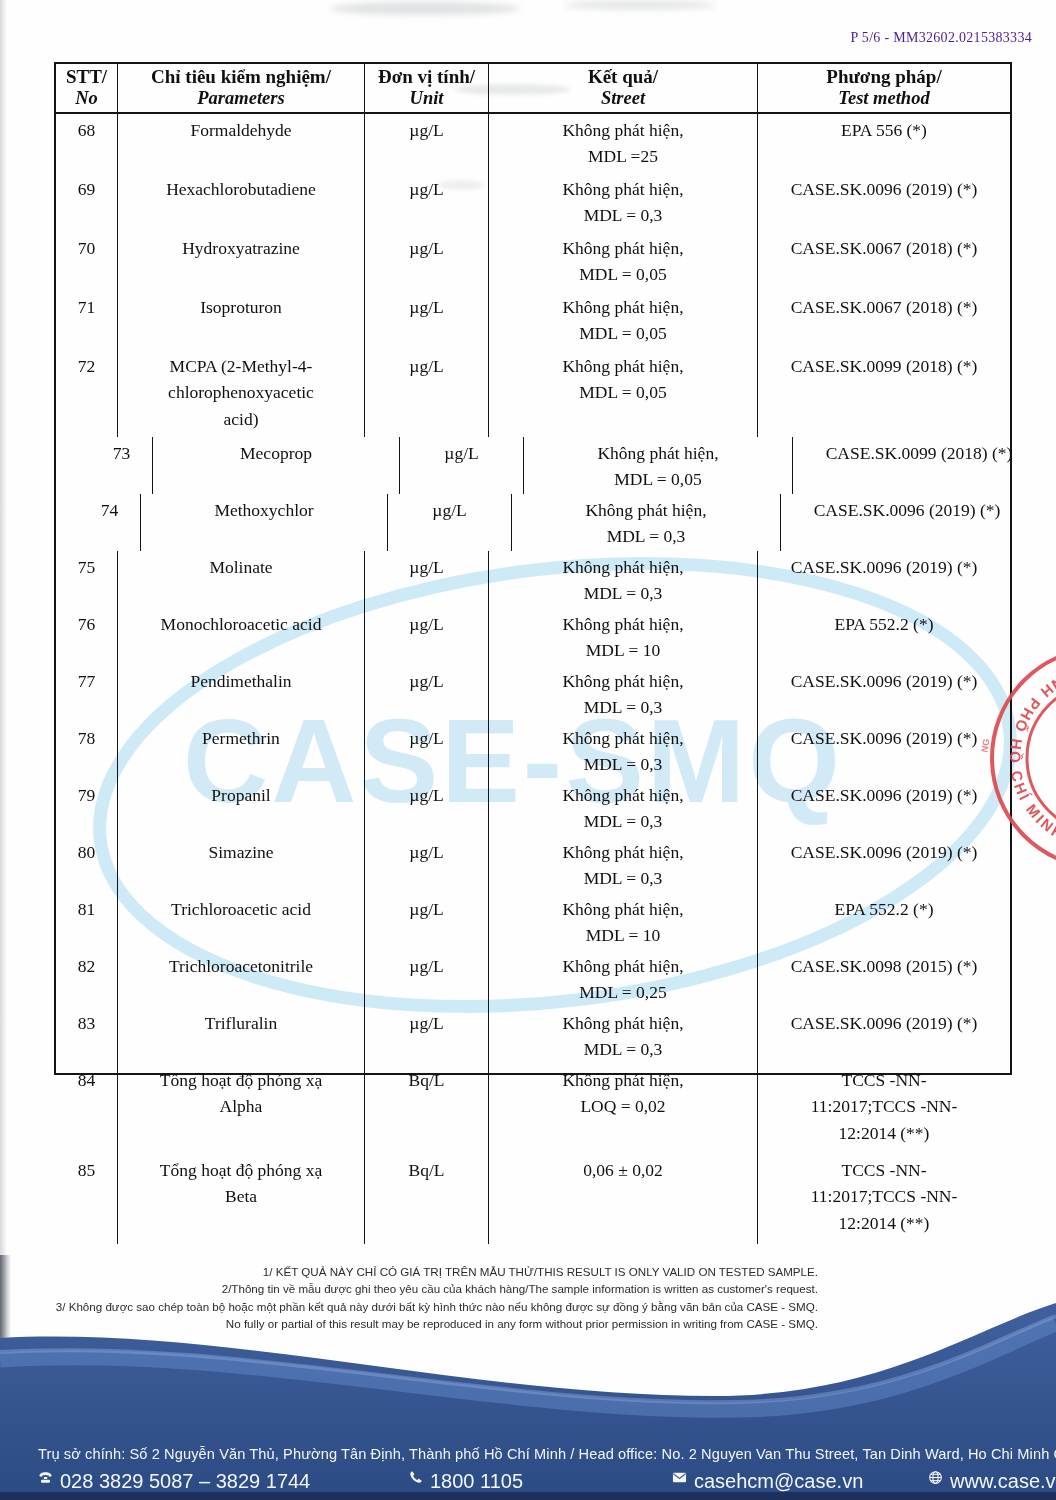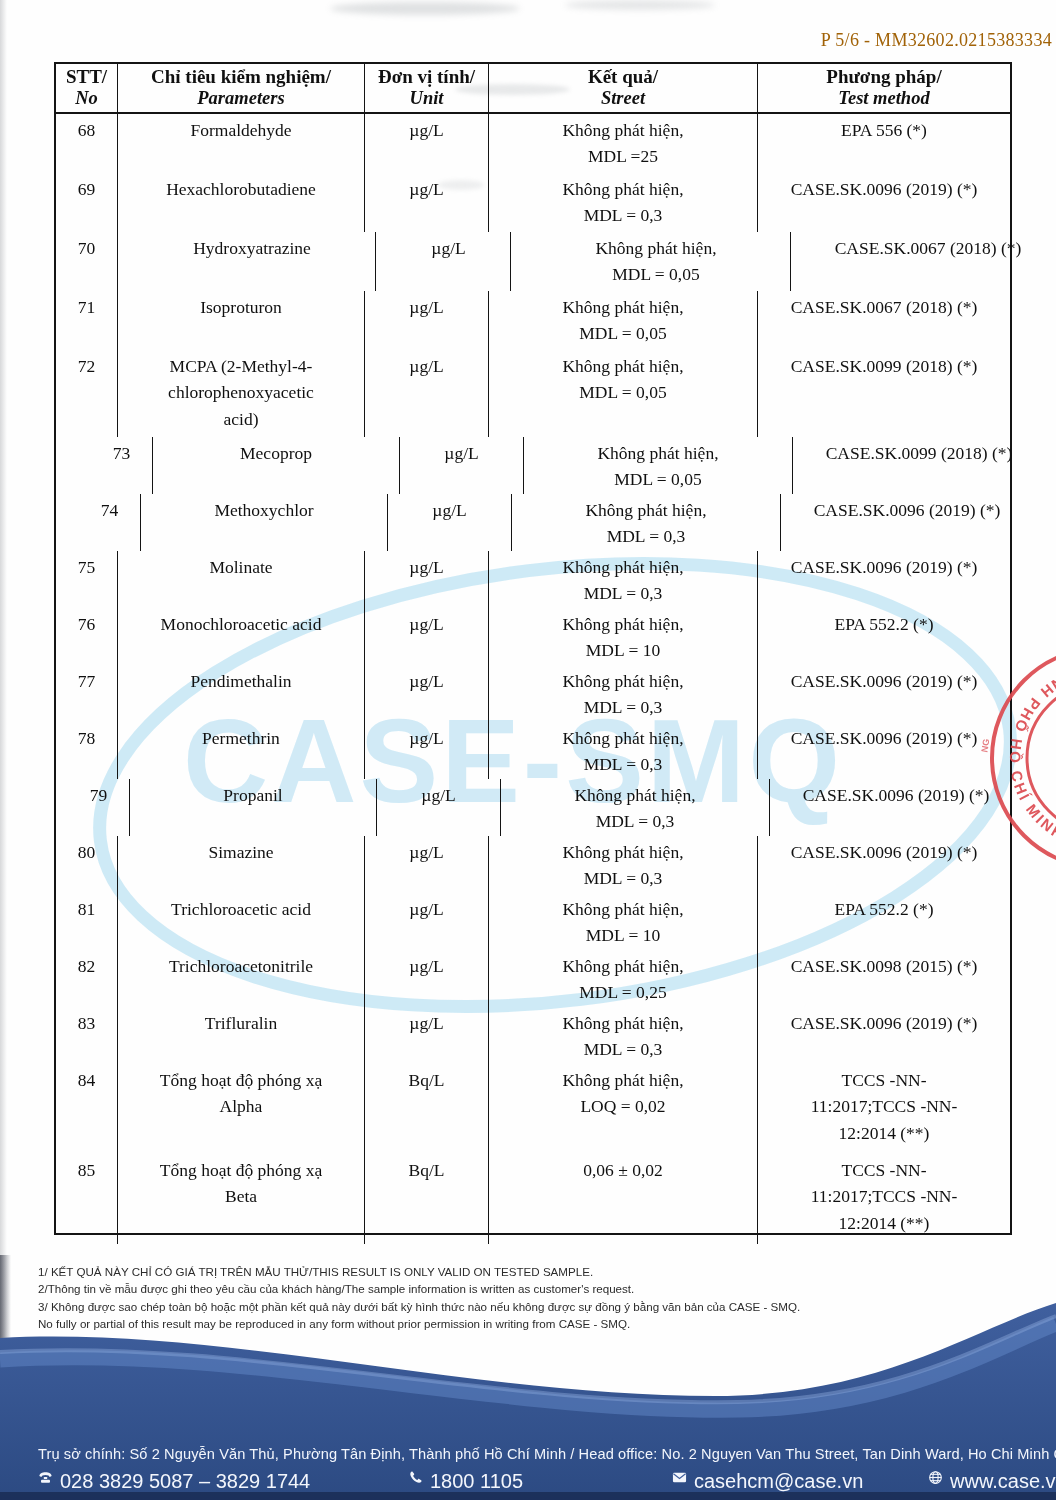--- a/index.html
+++ b/index.html
@@ -11,47 +11,47 @@
   .sm1{left:330px;top:2px;width:190px;height:13px;opacity:.30;filter:blur(3px);}
   .sm2{left:565px;top:0px;width:150px;height:10px;opacity:.25;filter:blur(3px);}
   .sm3{left:455px;top:84px;width:115px;height:11px;opacity:.22;filter:blur(2px);}
   .sm4{left:438px;top:180px;width:46px;height:10px;opacity:.16;filter:blur(2px);}
   .edge-left{position:absolute;left:0;top:0;width:7px;height:1500px;
              background:linear-gradient(to right,rgba(40,45,55,.18),transparent);}
   .edge-left-low{position:absolute;left:0;top:1255px;width:11px;height:245px;
              background:linear-gradient(to right,rgba(25,30,45,.6),transparent);}
 
   
-  .page-code{position:absolute;top:30px;right:4px;font-size:18px;color:#a16207;letter-spacing:.3px;}
+  .page-code{position:absolute;top:30px;right:24px;font-size:14px;color:#4c1d95;letter-spacing:.3px;}
 
   
   .watermark{position:absolute;left:0;top:540px;width:1056px;height:480px;z-index:1;pointer-events:none;}
 
   
-  .report-table{position:absolute;left:54px;top:62px;width:958px;height:1173px;
+  .report-table{position:absolute;left:54px;top:62px;width:958px;height:1013px;
     border:2.6px solid var(--ink);box-sizing:border-box;z-index:2;background:transparent;}
   .thead{display:grid;grid-template-columns:62px 247px 124px 269px 252px;
     border-bottom:2.2px solid var(--ink);}
   .th{border-right:1.6px solid var(--ink);text-align:center;padding:2px 1px 4px;}
   .th:last-child{border-right:none;}
   .th-l1{font-weight:bold;font-size:19px;color:#101010;line-height:1.15;}
   .th-l2{font-weight:bold;font-style:italic;font-size:18.5px;color:#101010;line-height:1.1;}
   .tbody{}
   .tr{display:grid;grid-template-columns:62px 247px 124px 269px 252px;}
   .td{border-right:1.6px solid var(--ink);text-align:center;white-space:pre-line;
       font-size:17.5px;line-height:1.5;color:#101010;padding-top:3px;box-sizing:border-box;}
   .td:last-child{border-right:none;}
 
   
   .stamp{position:absolute;left:950px;top:640px;width:106px;height:245px;z-index:3;pointer-events:none;opacity:.92;}
 
   
   .footnotes{position:absolute;left:38px;top:1263px;width:780px;z-index:2;
     font-family:"Liberation Sans",sans-serif;font-size:11.6px;color:#2b2b2b;line-height:1.5;}
-  .fn-line{white-space:nowrap;}
+  .fn-line{white-space:nowrap;text-align:right;}
 
   
   .footer{position:absolute;left:0;top:1300px;width:1056px;height:200px;z-index:2;}
   .footer svg{position:absolute;left:0;top:0;}
   .footer-text{position:absolute;left:0;top:0;width:1056px;height:200px;
     font-family:"Liberation Sans",sans-serif;color:#f3f6fc;}
   .address{position:absolute;left:38px;top:146px;width:1020px;font-size:14.6px;
     letter-spacing:.1px;white-space:nowrap;}
   .contact{position:absolute;top:170px;display:flex;gap:7px;font-size:20px;white-space:nowrap;}
   .c-phone{left:38px;} .c-hotline{left:408px;} .c-email{left:672px;} .c-web{left:928px;}
@@ -118,21 +118,21 @@
 
   <div class="tr" style="min-height: 59px;">
     <div class="td">69</div>
     <div class="td">Hexachlorobutadiene</div>
     <div class="td">µg/L</div>
     <div class="td">Không phát hiện,
 MDL = 0,3</div>
     <div class="td">CASE.SK.0096 (2019) (*)</div>
   </div>
 
-  <div class="tr" style="min-height: 59px; gap: 11px;">
+  <div class="tr" style="min-height: 59px;">
     <div class="td">70</div>
     <div class="td">Hydroxyatrazine</div>
     <div class="td">µg/L</div>
     <div class="td">Không phát hiện,
 MDL = 0,05</div>
     <div class="td">CASE.SK.0067 (2018) (*)</div>
   </div>
 
   <div class="tr" style="min-height: 59px;">
     <div class="td">71</div>
@@ -201,21 +201,21 @@
 
   <div class="tr" style="min-height: 57px;">
     <div class="td">78</div>
     <div class="td">Permethrin</div>
     <div class="td">µg/L</div>
     <div class="td">Không phát hiện,
 MDL = 0,3</div>
     <div class="td">CASE.SK.0096 (2019) (*)</div>
   </div>
 
-  <div class="tr" style="min-height: 57px; padding-left: 12px;">
+  <div class="tr" style="min-height: 57px;">
     <div class="td">79</div>
     <div class="td">Propanil</div>
     <div class="td">µg/L</div>
     <div class="td">Không phát hiện,
 MDL = 0,3</div>
     <div class="td">CASE.SK.0096 (2019) (*)</div>
   </div>
 
   <div class="tr" style="min-height: 57px;">
     <div class="td">80</div>

